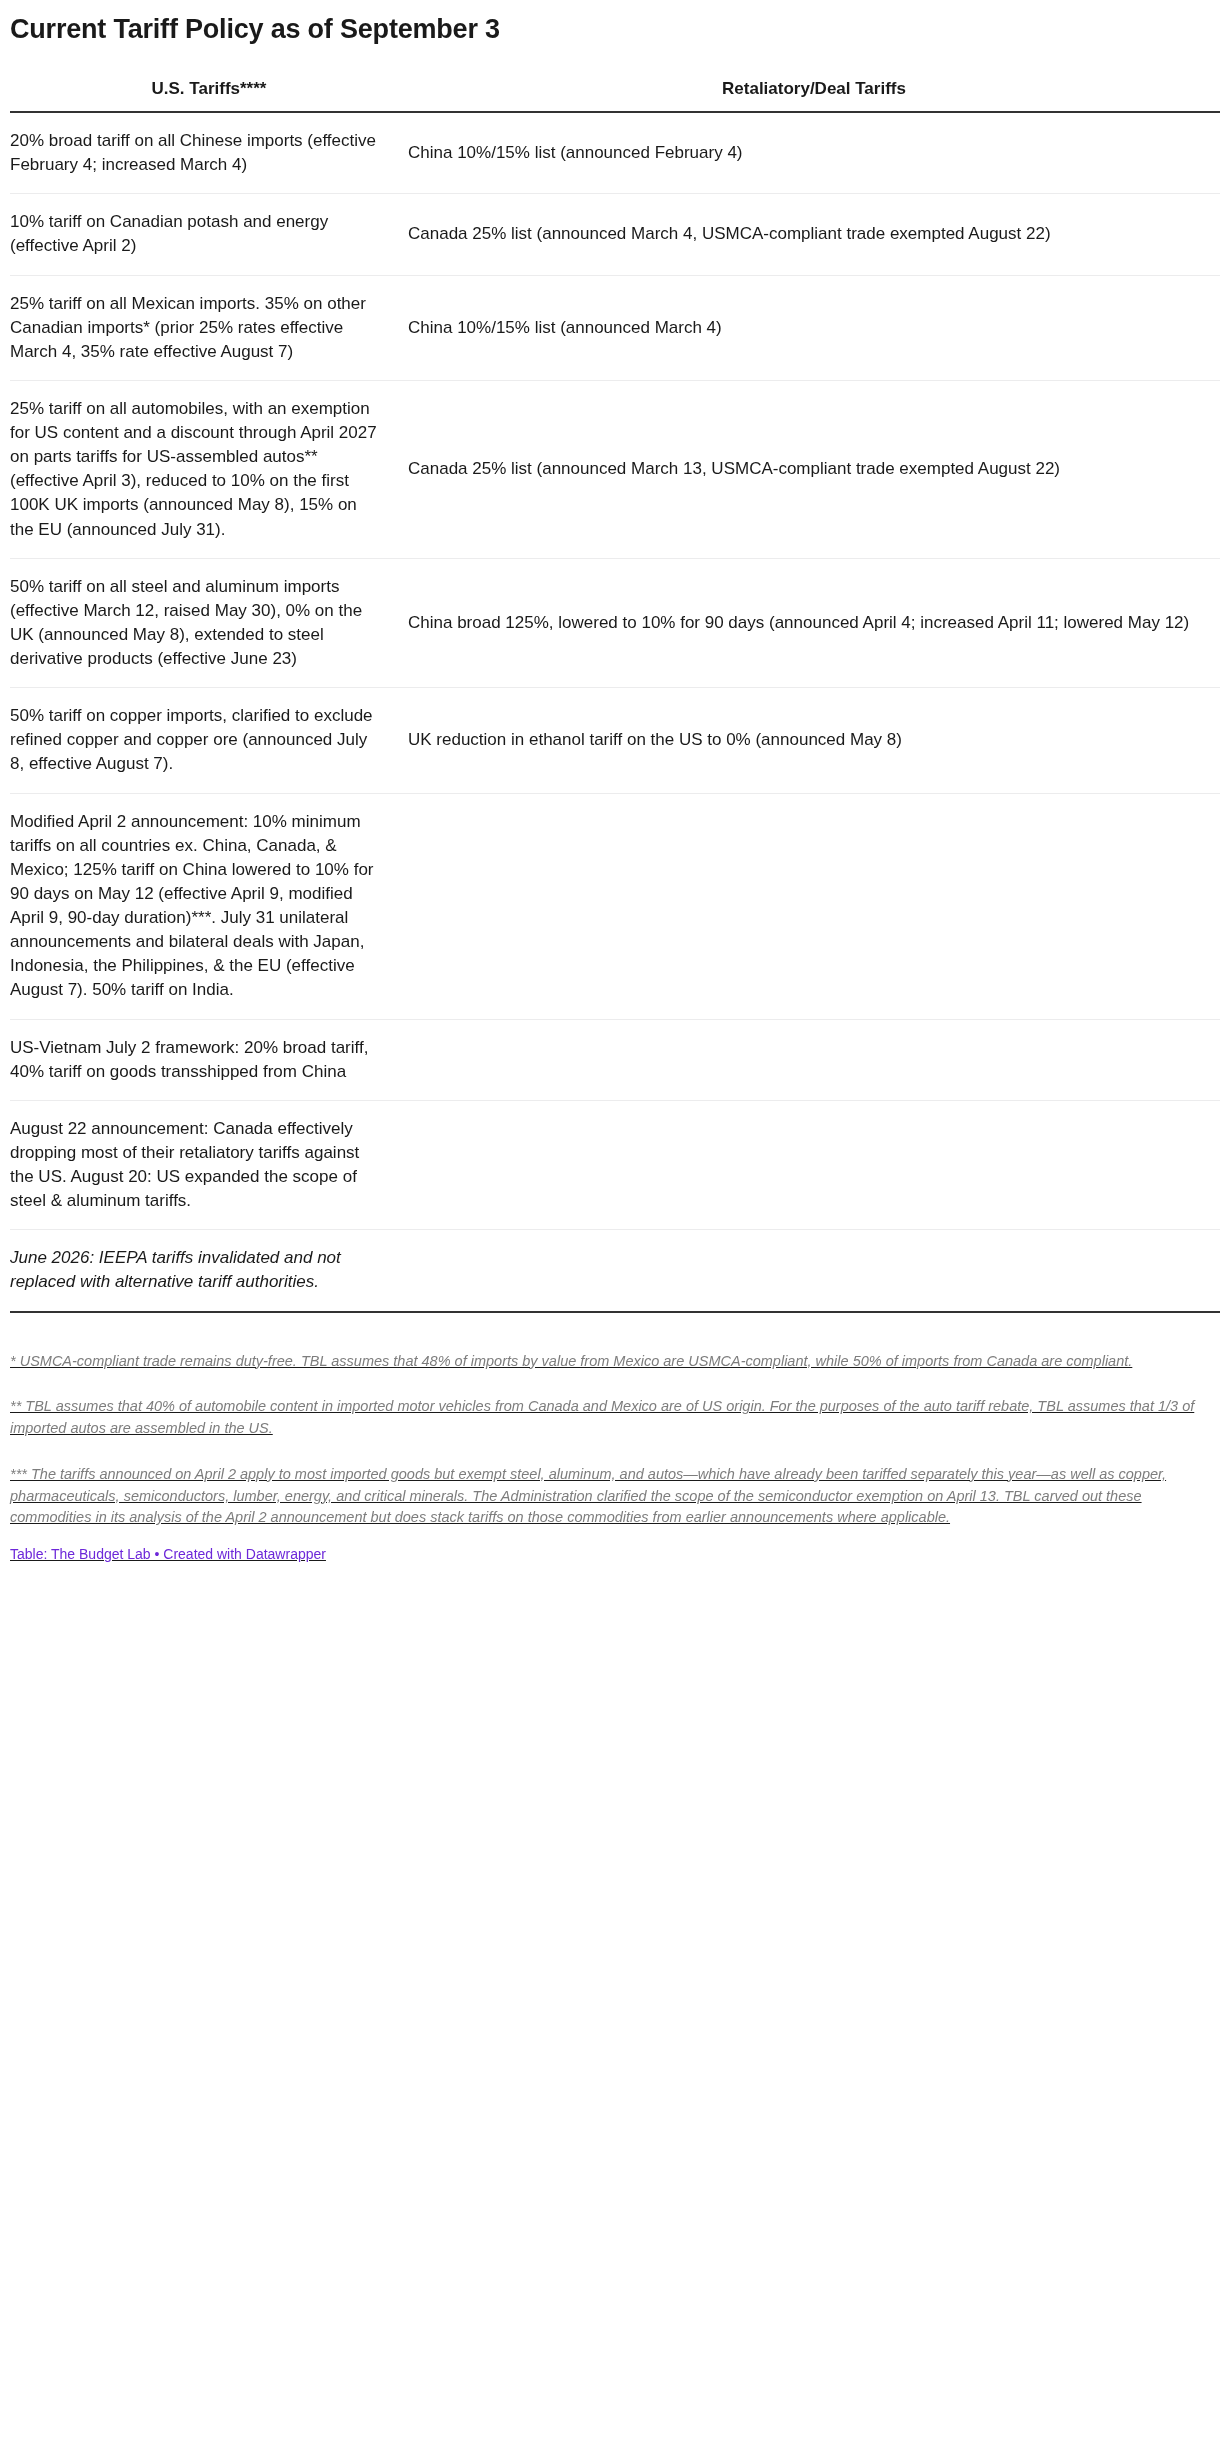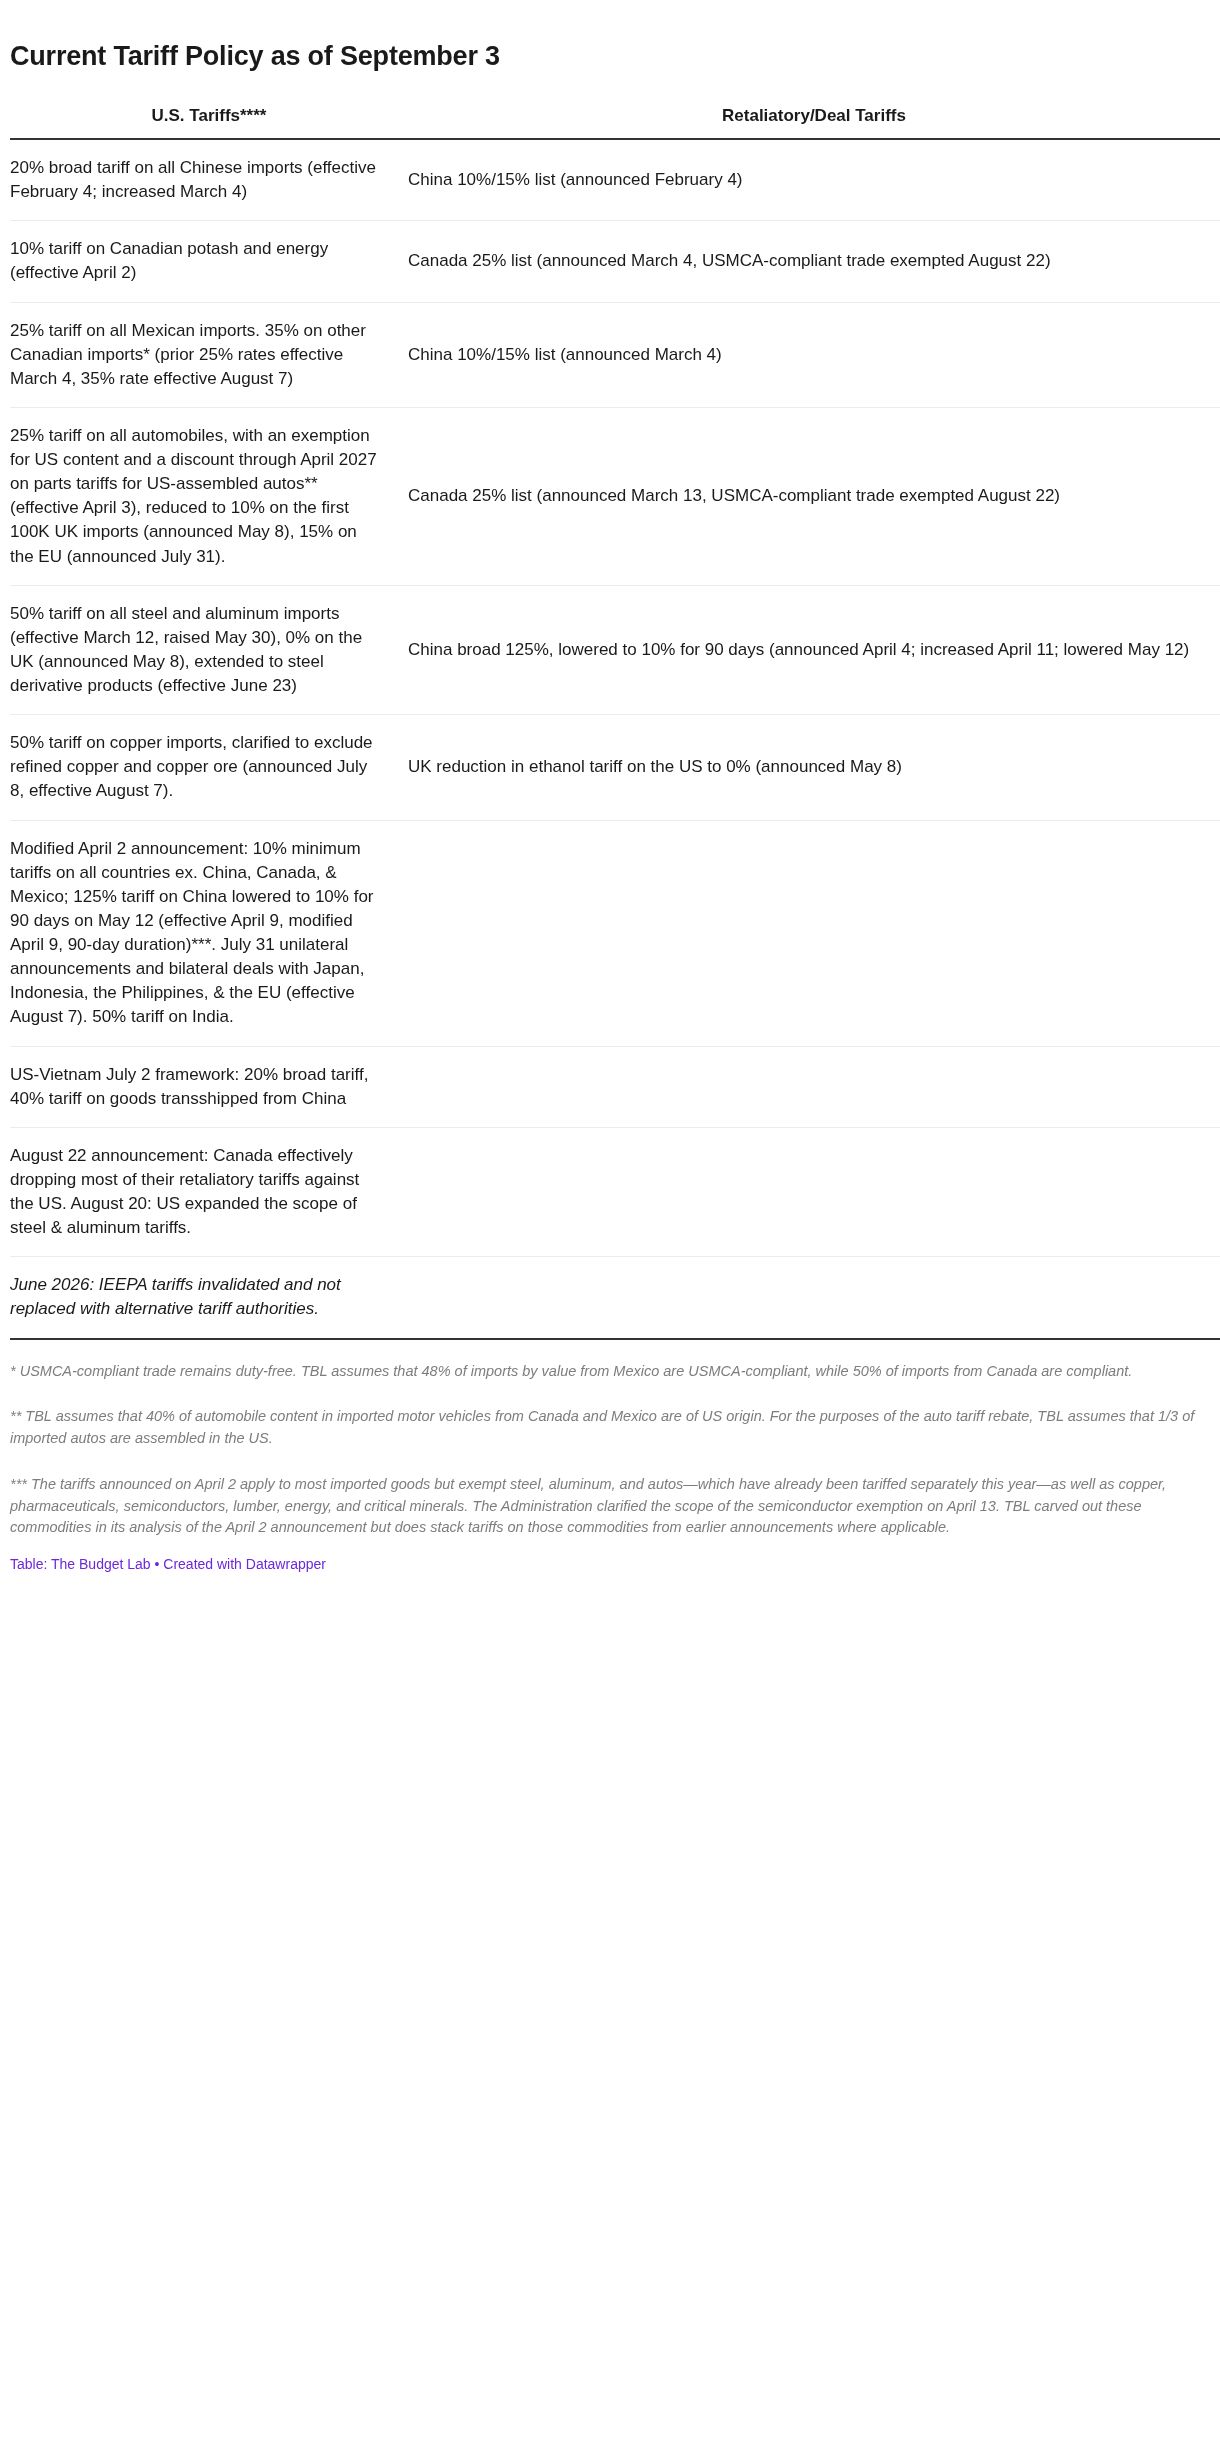--- a/index.html
+++ b/index.html
@@ -10,21 +10,20 @@
   body {
     width: 1220px;
     font-family: "Liberation Sans", sans-serif;
     color: #1a1a1a;
     -webkit-font-smoothing: antialiased;
   }
   .page {
     width: 1220px;
     box-sizing: border-box;
     padding: 0 10px;
-    margin-top: 27px;
   }
   .title {
     font-size: 27px;
     font-weight: bold;
     line-height: 1.15;
     letter-spacing: -0.2px;
     color: #1a1a1a;
     padding-top: 14px;
     margin: 0 0 34px 0;
   }
@@ -57,21 +56,22 @@
   }
   table.tariff-table td.cell-right {
     width: 812px;
     padding-left: 0;
   }
   table.tariff-table tr:last-child td {
     border-bottom: 2px solid #333333;
     font-style: italic;
   }
   .notes {
-    padding-top: 21px;
+    padding-top: 38px;
+    text-decoration: underline;
   }
   .note {
     font-size: 14.5px;
     font-style: italic;
     line-height: 1.5;
     color: #7d7d7d;
     margin: 0 0 24px 0;
   }
   .credit {
     font-size: 14px;

